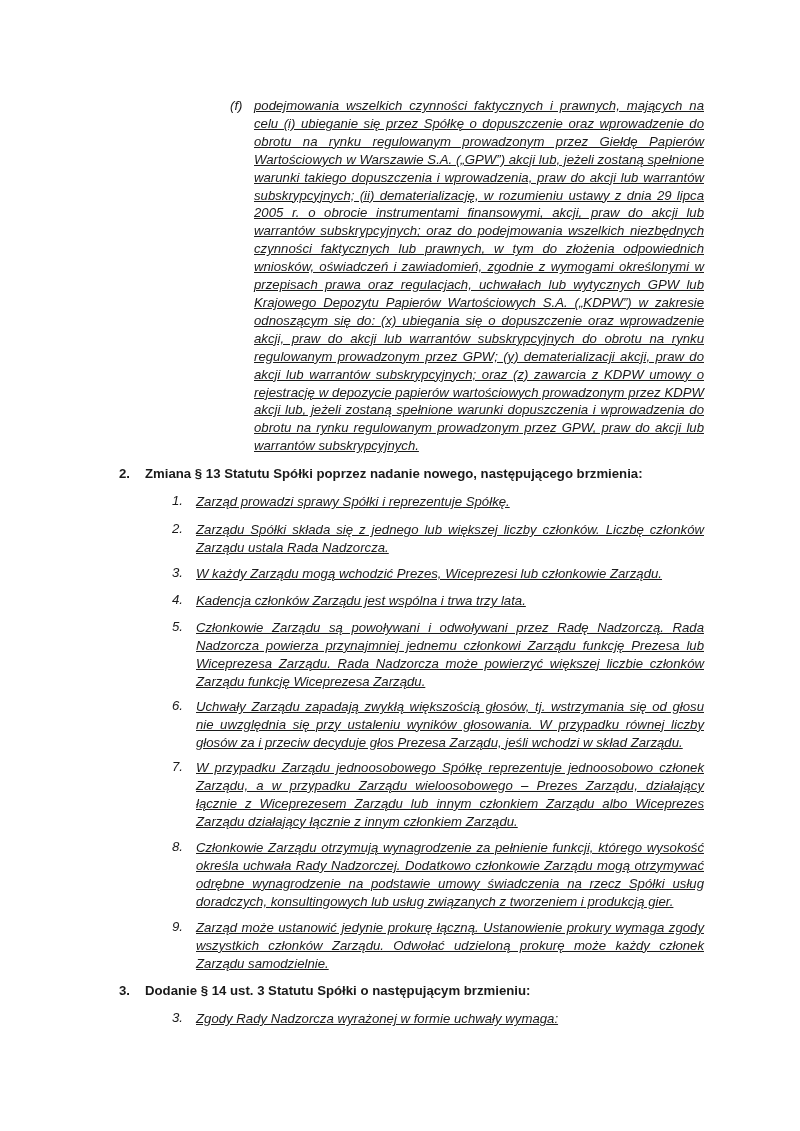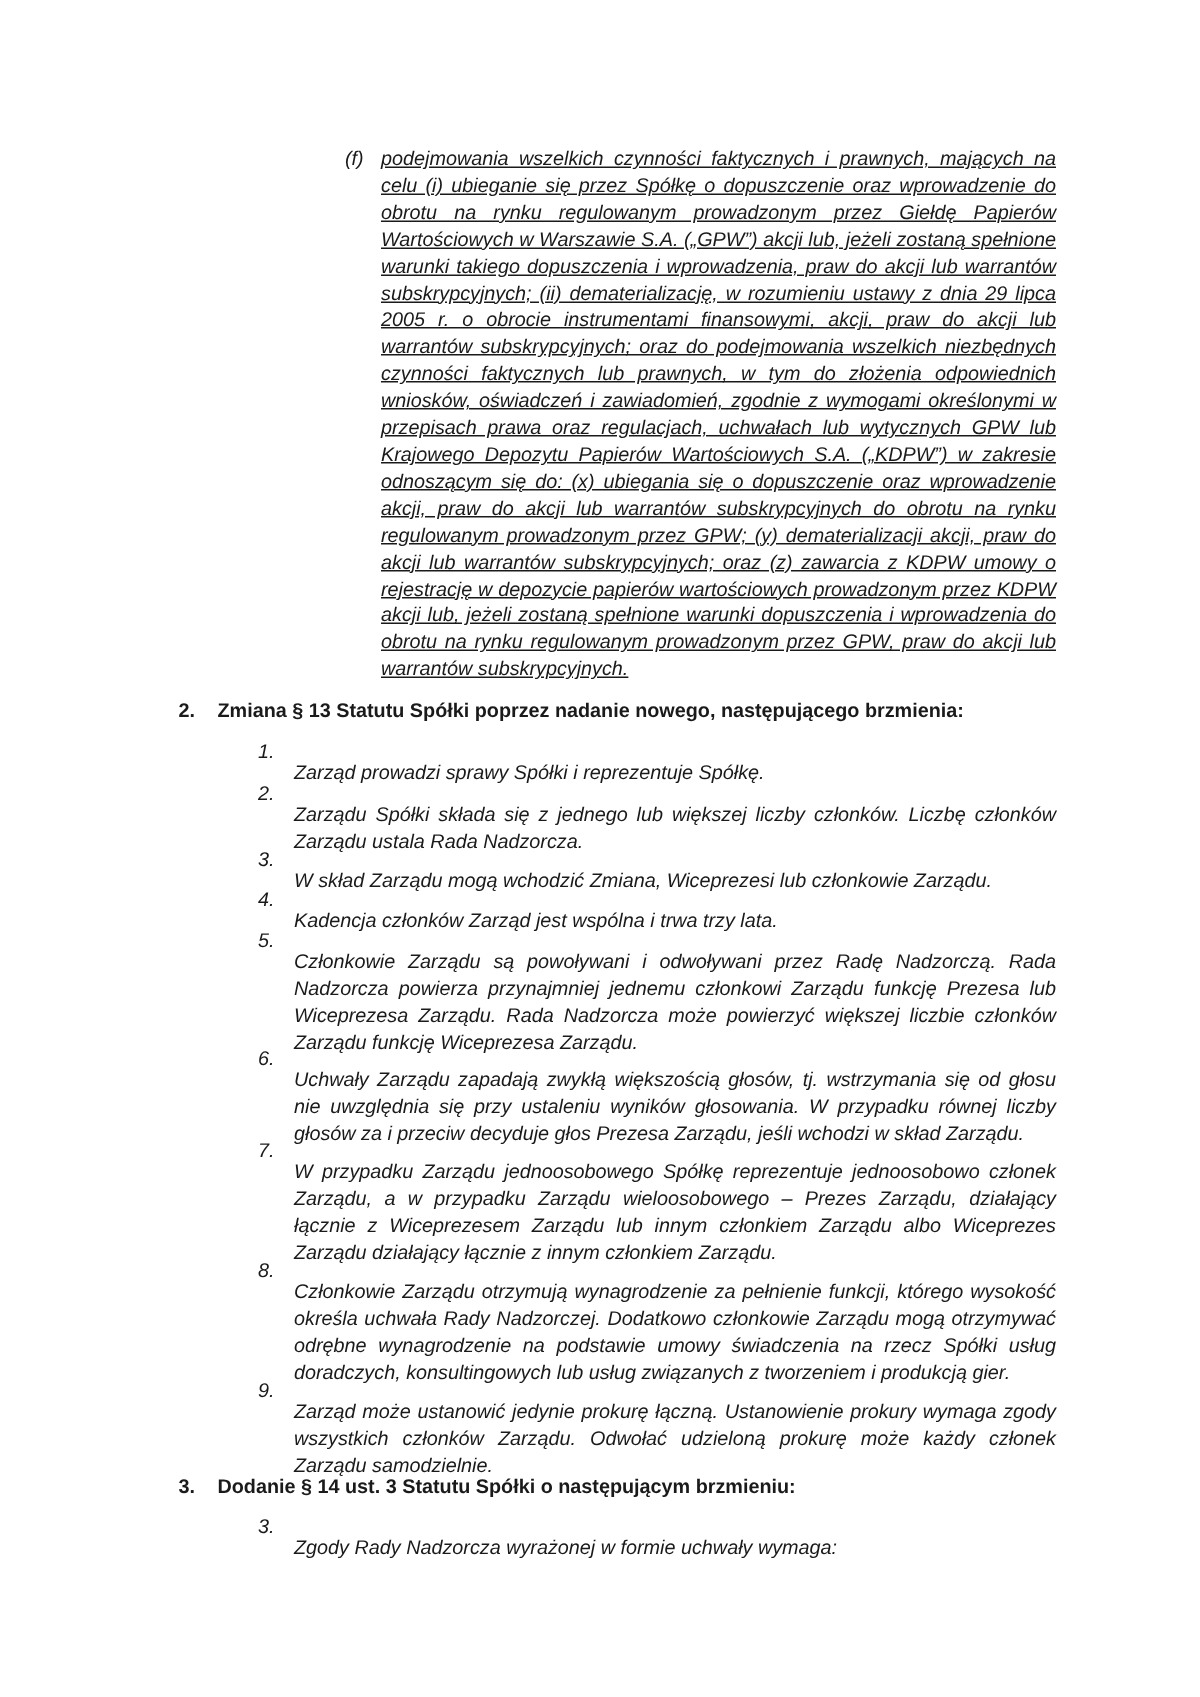--- a/index.html
+++ b/index.html
@@ -9,21 +9,21 @@
   .it { font-style: italic; }
   .para { position: absolute; font-size: 13.2px; line-height: 17.9px; text-align: justify; }
   .sub-f { left: 230px; top: 97px; width: 474px; }
   .sub-f .lbl { position: absolute; left: 0; top: 0; }
   .sub-f .txt { position: absolute; left: 24px; top: 0; width: 450px; text-align: justify; text-align-last: left; text-decoration: underline; }
   .heading { position: absolute; left: 119px; font-weight: bold; font-size: 13.2px; line-height: 18px; }
   .heading .num { position: absolute; left: 0; }
   .heading .htxt { position: absolute; left: 26px; white-space: nowrap; }
   .item { position: absolute; left: 172px; width: 532px; font-size: 13.2px; line-height: 17.9px; font-style: italic; }
   .item .num { position: absolute; left: 0; top: 0; }
-  .item .txt { position: absolute; left: 24px; top: 14px; width: 508px; text-align: justify; text-align-last: left; }
+  .item .txt { position: absolute; left: 24px; top: 1px; width: 508px; text-align: justify; text-align-last: left; text-decoration: underline; }
 </style>
 </head>
 <body>
 
 <div class="page">
 
   <div class="para sub-f it">
     <span class="lbl">(f)</span>
     <div class="txt">podejmowania wszelkich czynności faktycznych i prawnych, mających na celu (i) ubieganie się przez Spółkę o dopuszczenie oraz wprowadzenie do obrotu na rynku regulowanym prowadzonym przez Giełdę Papierów Wartościowych w Warszawie S.A. („GPW”) akcji lub, jeżeli zostaną spełnione warunki takiego dopuszczenia i wprowadzenia, praw do akcji lub warrantów subskrypcyjnych; (ii) dematerializację, w rozumieniu ustawy z dnia 29 lipca 2005 r. o obrocie instrumentami finansowymi, akcji, praw do akcji lub warrantów subskrypcyjnych; oraz do podejmowania wszelkich niezbędnych czynności faktycznych lub prawnych, w tym do złożenia odpowiednich wniosków, oświadczeń i zawiadomień, zgodnie z wymogami określonymi w przepisach prawa oraz regulacjach, uchwałach lub wytycznych GPW lub Krajowego Depozytu Papierów Wartościowych S.A. („KDPW”) w zakresie odnoszącym się do: (x) ubiegania się o dopuszczenie oraz wprowadzenie akcji, praw do akcji lub warrantów subskrypcyjnych do obrotu na rynku regulowanym prowadzonym przez GPW; (y) dematerializacji akcji, praw do akcji lub warrantów subskrypcyjnych; oraz (z) zawarcia z KDPW umowy o rejestrację w depozycie papierów wartościowych prowadzonym przez KDPW akcji lub, jeżeli zostaną spełnione warunki dopuszczenia i wprowadzenia do obrotu na rynku regulowanym prowadzonym przez GPW, praw do akcji lub warrantów subskrypcyjnych.</div>
   </div>
@@ -36,25 +36,25 @@
   <div class="item" style="top:492px;">
     <span class="num">1.</span>
     <div class="txt">Zarząd prowadzi sprawy Spółki i reprezentuje Spółkę.</div>
   </div>
   <div class="item" style="top:520px;">
     <span class="num">2.</span>
     <div class="txt">Zarządu Spółki składa się z jednego lub większej liczby członków. Liczbę członków Zarządu ustala Rada Nadzorcza.</div>
   </div>
   <div class="item" style="top:564px;">
     <span class="num">3.</span>
-    <div class="txt">W skład Zarządu mogą wchodzić Zmiana, Wiceprezesi lub członkowie Zarządu.</div>
+    <div class="txt">W każdy Zarządu mogą wchodzić Prezes, Wiceprezesi lub członkowie Zarządu.</div>
   </div>
   <div class="item" style="top:591px;">
     <span class="num">4.</span>
-    <div class="txt">Kadencja członków Zarząd jest wspólna i trwa trzy lata.</div>
+    <div class="txt">Kadencja członków Zarządu jest wspólna i trwa trzy lata.</div>
   </div>
   <div class="item" style="top:618px;">
     <span class="num">5.</span>
     <div class="txt">Członkowie Zarządu są powoływani i odwoływani przez Radę Nadzorczą. Rada Nadzorcza powierza przynajmniej jednemu członkowi Zarządu funkcję Prezesa lub Wiceprezesa Zarządu. Rada Nadzorcza może powierzyć większej liczbie członków Zarządu funkcję Wiceprezesa Zarządu.</div>
   </div>
   <div class="item" style="top:697px;">
     <span class="num">6.</span>
     <div class="txt">Uchwały Zarządu zapadają zwykłą większością głosów, tj. wstrzymania się od głosu nie uwzględnia się przy ustaleniu wyników głosowania. W przypadku równej liczby głosów za i przeciw decyduje głos Prezesa Zarządu, jeśli wchodzi w skład Zarządu.</div>
   </div>
   <div class="item" style="top:758px;">

